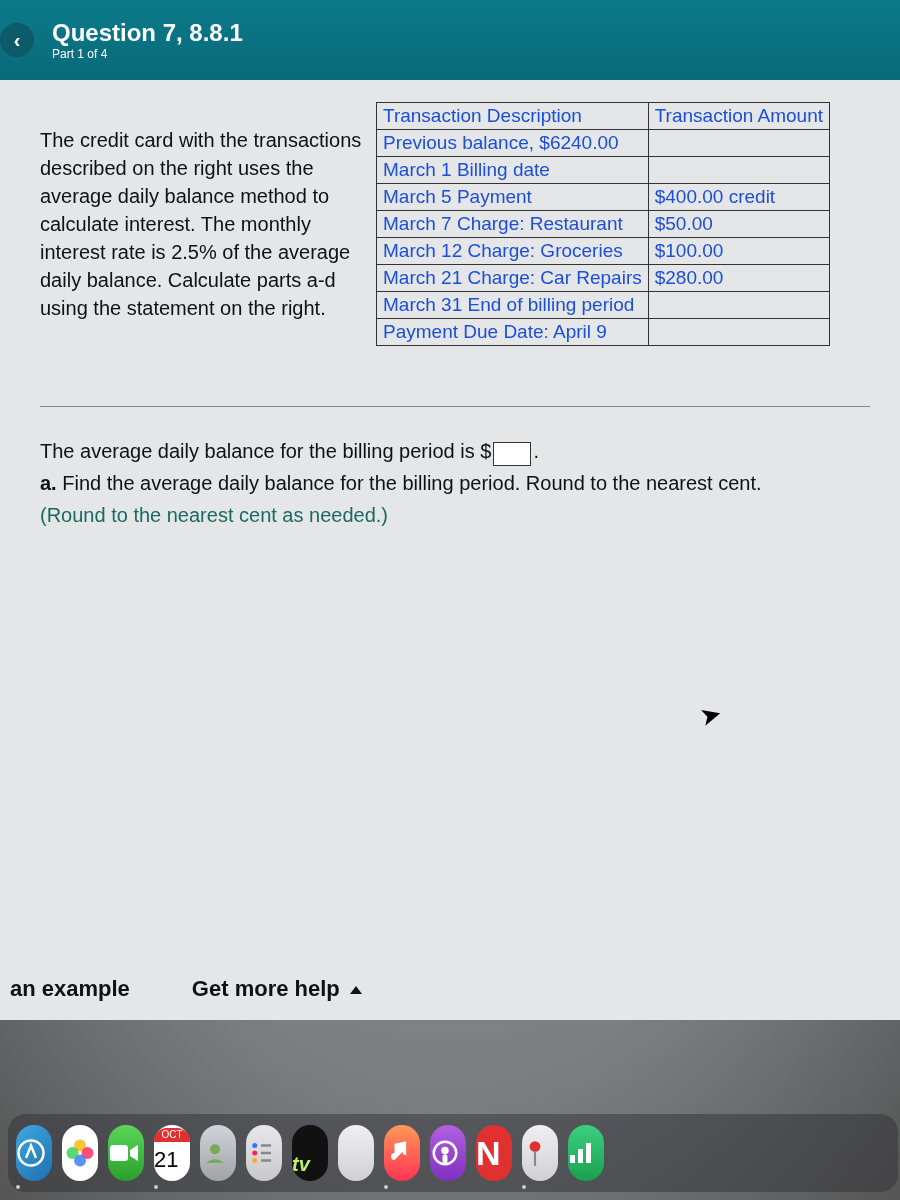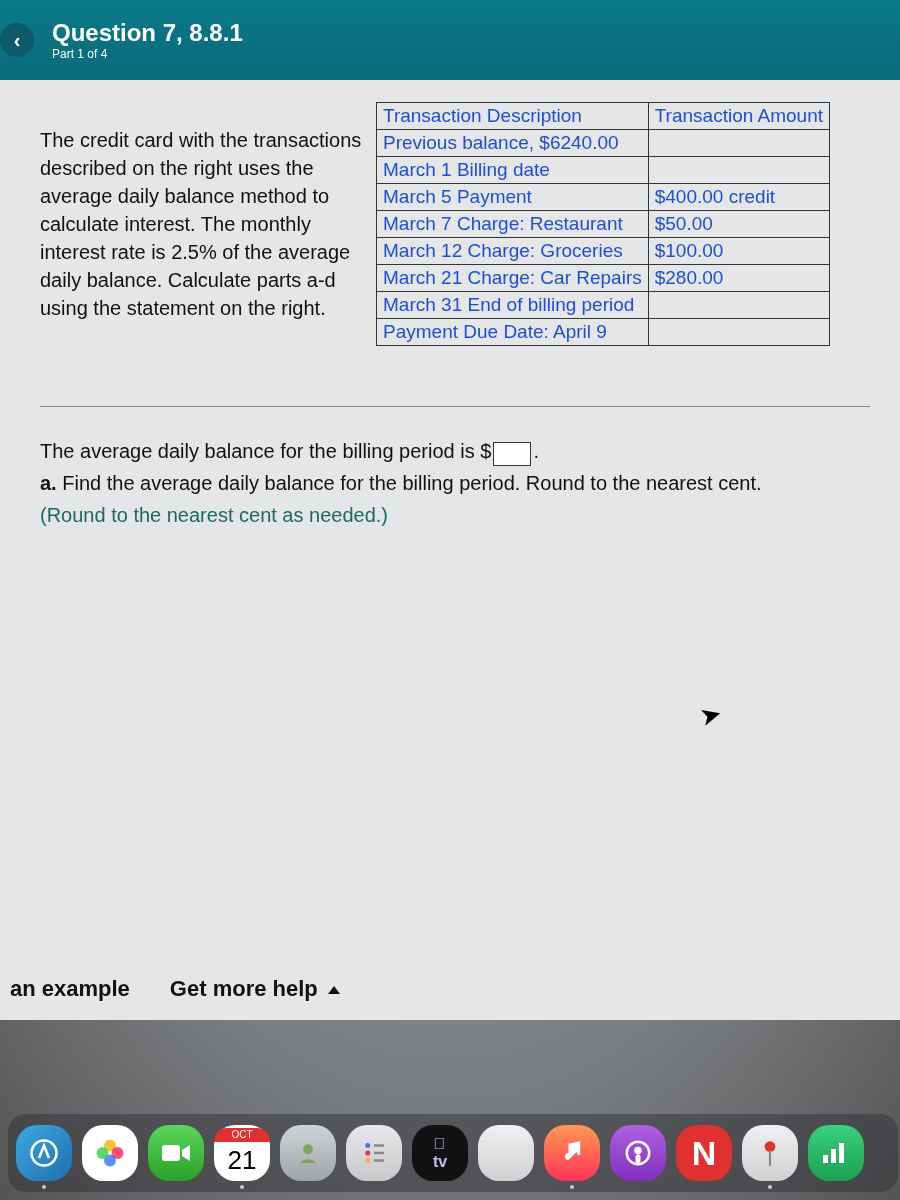--- a/index.html
+++ b/index.html
@@ -100,21 +100,21 @@
   .hint { color: #1a6a60; }
   .footer-links {
     position: absolute;
     bottom: 0;
     left: 0;
     padding: 18px 10px;
     font-size: 22px;
     font-weight: bold;
     color: #111;
     display: flex;
-    gap: 40px;
+    gap: 62px;
     align-items: center;
   }
   .help-caret {
     display: inline-block;
     width: 0; height: 0;
     border-left: 6px solid transparent;
     border-right: 6px solid transparent;
     border-bottom: 8px solid #111;
     margin-left: 4px;
     vertical-align: middle;
@@ -134,42 +134,42 @@
     right: 2px;
     height: 78px;
     display: flex;
     align-items: center;
     gap: 10px;
     padding: 6px 8px;
     background: rgba(50,50,55,0.5);
     border-radius: 18px;
   }
   .dock-item {
-    width: 56px; height: 56px;
+    width: 36px; height: 56px;
     border-radius: 21px;
     display: flex;
     flex-direction: column;
-    align-items: center;
+    align-items: flex-start;
     justify-content: center;
     font-size: 28px;
     color: #fff;
     position: relative;
     flex-shrink: 0;
   }
   .dock-dot {
     position: absolute;
     bottom: -8px;
     width: 4px; height: 4px;
     background: #ccc;
     border-radius: 50%;
   }
   .cal { background: #fff; color: #000; }
   .cal .mo { background: #e03030; color:#fff; font-size:10px; width:100%; text-align:center; border-radius: 13px 13px 0 0; line-height: 14px;}
-  .cal .dy { font-size: 26px; font-weight: 400; line-height: 36px;}
-  .tv { background: #111; color: #c4b5fd; font-size: 16px; font-weight: bold;}
+  .cal .dy { font-size: 22px; font-weight: 400; line-height: 36px;}
+  .tv { background: #111; color: #bef264; font-size: 20px; font-weight: bold; font-style: italic;}
   .tv-glyph::before { content: "\f8ff"; margin-right:1px; }
 </style>
 </head>
 <body>
 
 <div class="screen">
 
   <div class="header">
     <div class="header-right">
       <div class="nav-btn">‹</div>

